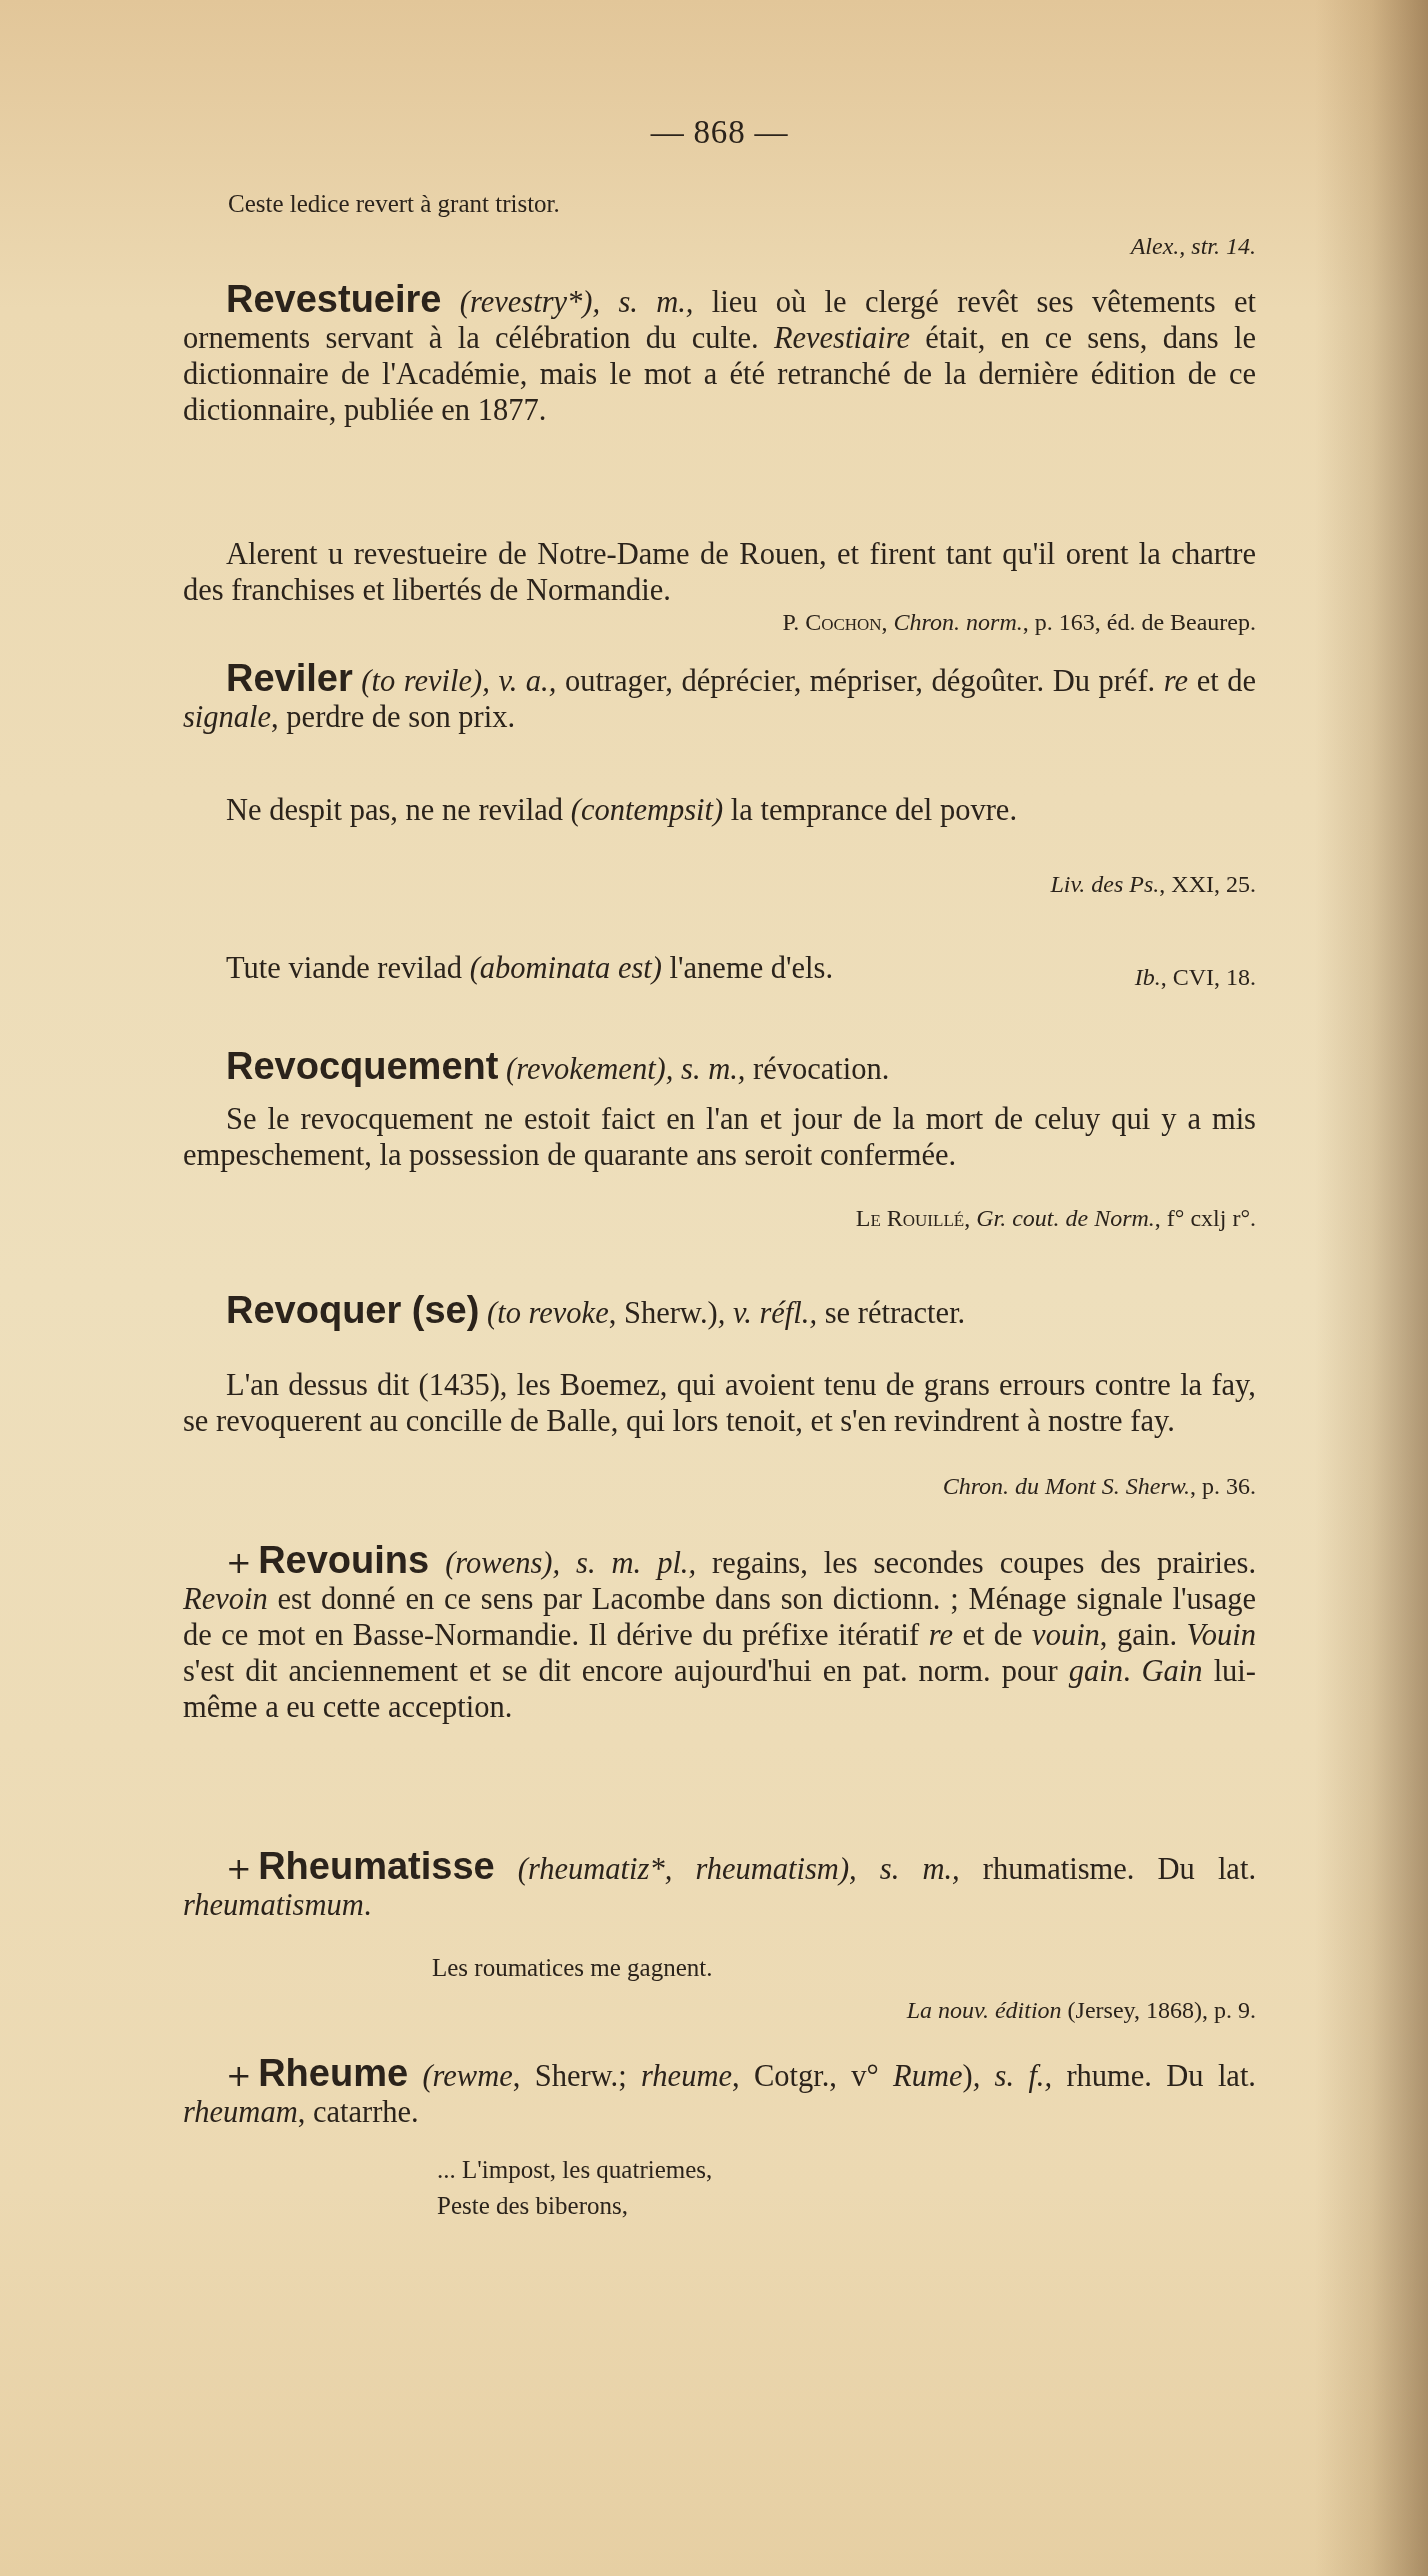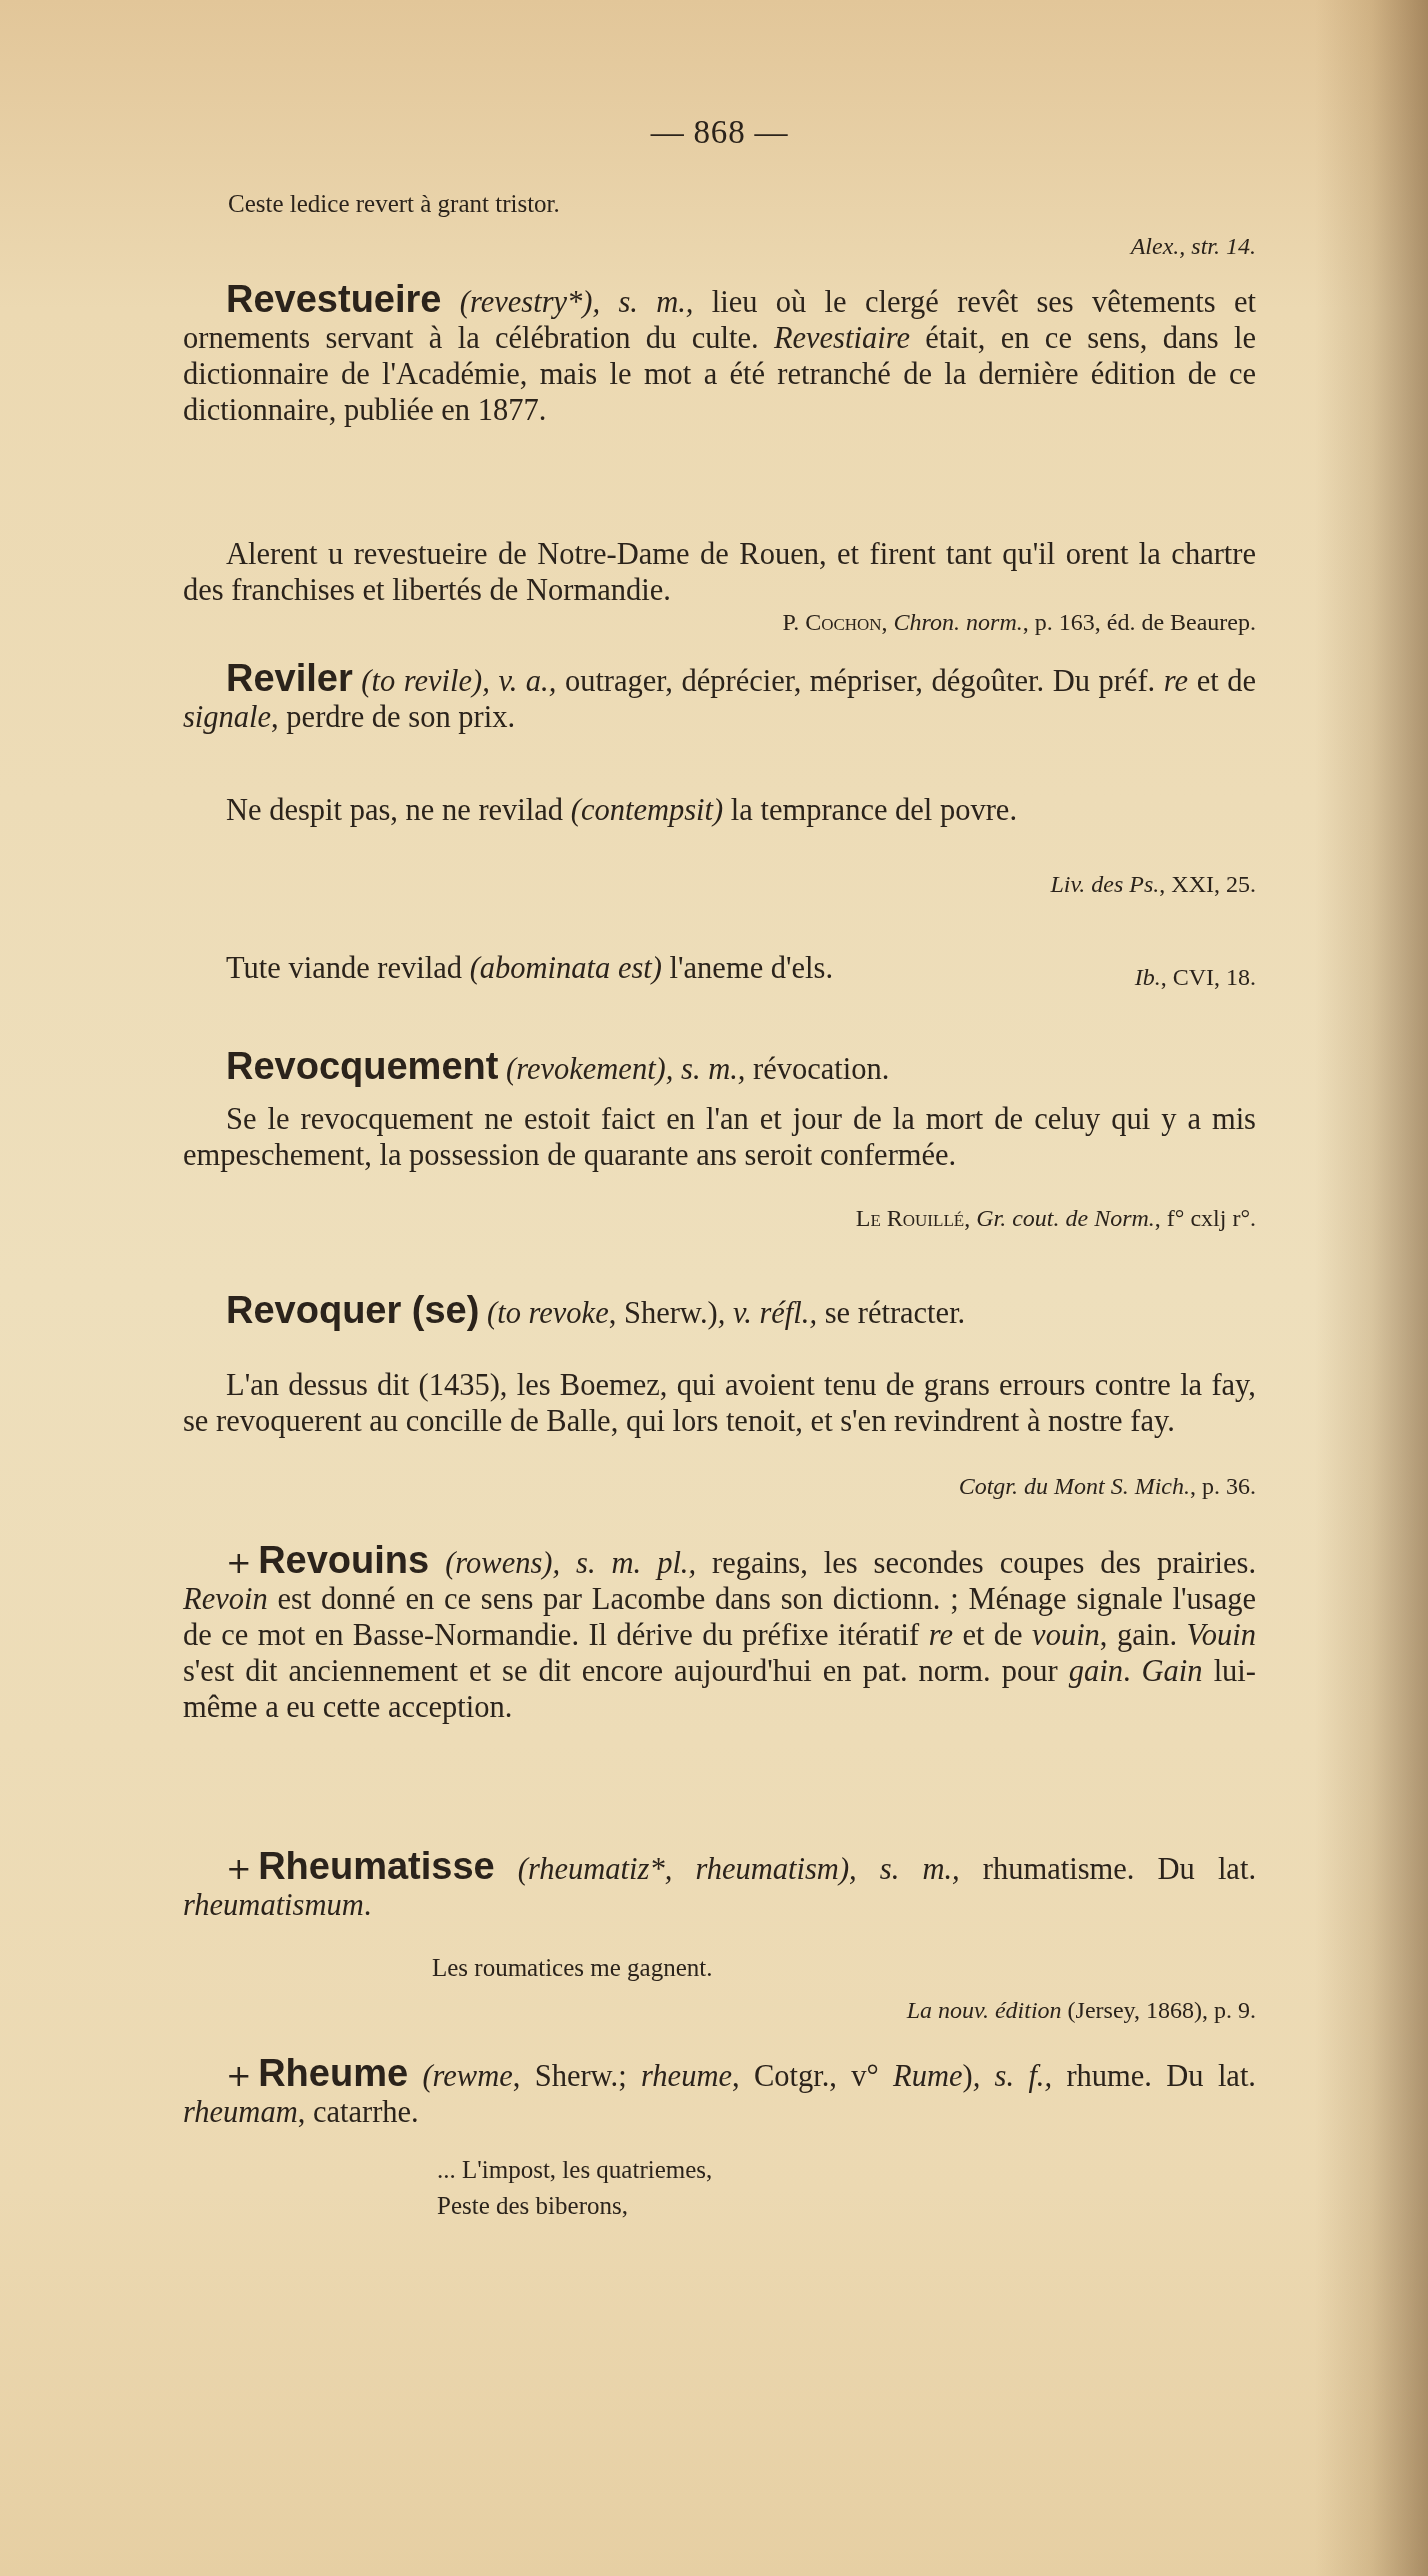--- a/index.html
+++ b/index.html
@@ -77,21 +77,21 @@
     <i>(revokement)</i><i>, s. m.,</i><span> révocation.</span>
   </div>
   <div class="para indent" style="top:1101px;">Se le revocquement ne estoit faict en l'an et jour de la mort de celuy qui y a mis empeschement, la possession de quarante ans seroit confermée.</div>
   <div class="cite" style="top:1205px;"><span class="sc">Le Rouillé,</span> <i>Gr. cout. de Norm.</i><span>, f° cxlj r°.</span></div>
 
   <div class="para indent" style="top:1292px;">
     <span class="hw">Revoquer (se)</span>
     <i>(to revoke</i><span>, Sherw.)</span><i>, v. réfl.,</i><span> se rétracter.</span>
   </div>
   <div class="para indent" style="top:1367px;">L'an dessus dit (1435), les Boemez, qui avoient tenu de grans errours contre la fay, se revoquerent au concille de Balle, qui lors tenoit, et s'en revindrent à nostre fay.</div>
-  <div class="cite" style="top:1473px;"><i>Cotgr. du Mont S. Mich.</i><span>, p. 36.</span></div>
+  <div class="cite" style="top:1473px;"><i>Chron. du Mont S. Sherw.</i><span>, p. 36.</span></div>
 
   <div class="para indent" style="top:1542px;">
     <span class="cross">+</span><span class="hw">Revouins</span>
     <i>(rowens)</i><i>, s. m. pl.,</i><span> regains, les secondes coupes des prairies. </span><i>Revoin</i><span> est donné en ce sens par Lacombe dans son dictionn. ; Ménage signale l'usage de ce mot en Basse-Normandie. Il dérive du préfixe itératif </span><i>re</i><span> et de </span><i>vouin</i><span>, gain. </span><i>Vouin</i><span> s'est dit anciennement et se dit encore aujourd'hui en pat. norm. pour </span><i>gain</i><span>. </span><i>Gain</i><span> lui-même a eu cette acception.</span>
   </div>
 
   <div class="para indent" style="top:1804px;margin-top:44px;">
     <span class="cross">+</span><span class="hw">Rheumatisse</span>
     <i>(rheumatiz*, rheumatism)</i><i>, s. m.,</i><span> rhumatisme. Du lat. </span><i>rheumatismum</i><span>.</span>
   </div>

